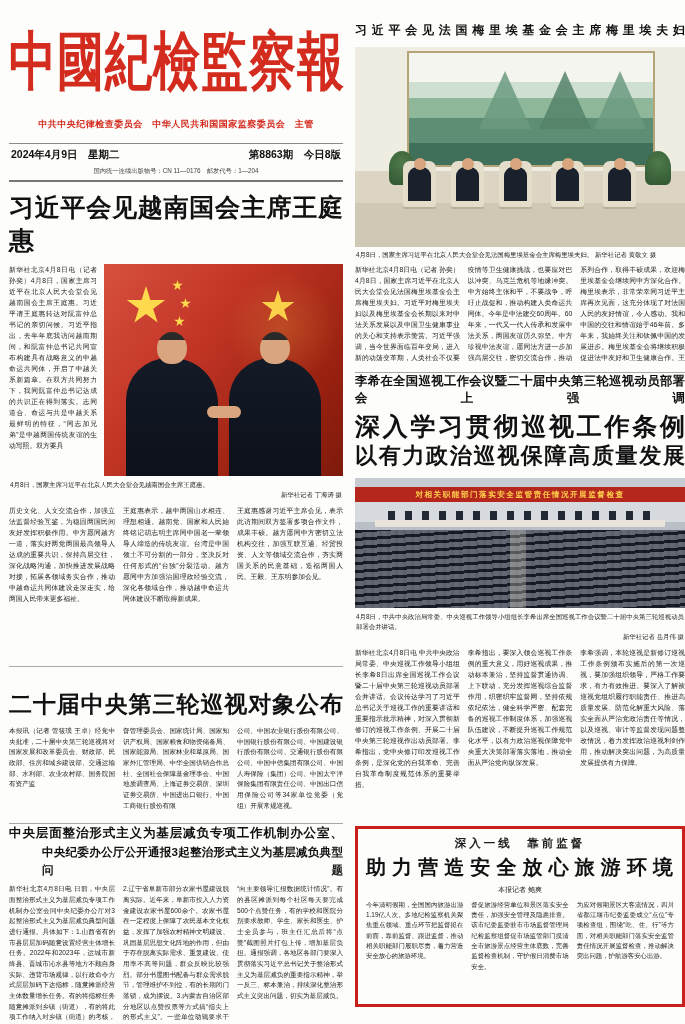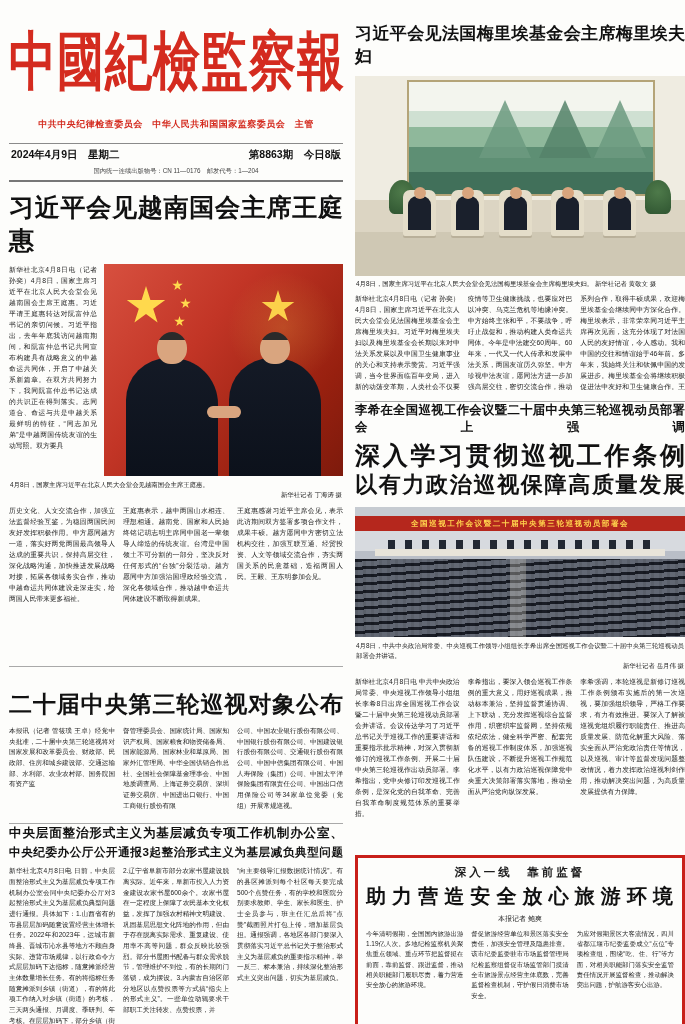--- a/index.html
+++ b/index.html
@@ -99,26 +99,26 @@
 
   
   .xs-section { margin-top:7px; padding-top:22px; }
   .xs-head { font-size:23px; margin-bottom:6px; }
   .xs-cols { height:90px; }
   .xs-cols .bodycol { font-size:6.6px; }
 
   
   .jf-section { margin-top:7px; }
   .jf-h1 { font-size:12.6px; line-height:1.55; }
-  .jf-h2 { font-size:11.6px; line-height:1.55; margin-bottom:5px; }
+  .jf-h2 { font-size:11.6px; line-height:1.55; margin-bottom:5px;margin-left:33px; }
   .jf-cols { height:162px; }
   .jf-cols .bodycol { font-size:6.6px; }
 
   
-  .fr-head { font-size:17px; margin:16px 0 8px; }
+  .fr-head { font-size:12px; margin:16px 0 8px; }
   .fr-photo { position:relative; height:200px; overflow:hidden;
     background: linear-gradient(#efece1 0 62%, #dcd5c3 62% 78%, #cfc8b4 78% 100%); }
   .fr-painting { position:absolute; left:52px; right:30px; top:4px; height:116px;
     border:2px solid #b4a478;
     background:
       linear-gradient(#f3f5ee 0 26%, #cfe0d2 26% 40%, #8fb89b 40% 58%, #5e8f74 58% 80%, #41705a 80% 100%);
   }
   .fr-peak { position:absolute; top:18px; width:0; height:0;
     border-left:26px solid transparent; border-right:26px solid transparent;
     border-bottom:58px solid #6c9a80; opacity:.85; }
@@ -271,21 +271,21 @@
           <div class="bodycol">疫情等卫生健康挑战，也要应对巴以冲突、乌克兰危机等地缘冲突。中方始终主张和平，不要战争，呼吁止战促和，推动构建人类命运共同体。今年是中法建交60周年。60年来，一代又一代人传承和发展中法关系，两国友谊历久弥坚。中方珍视中法友谊，愿同法方进一步加强高层交往，密切交流合作，推动中法关系迈上更高水平。长期以来，中法在卫生健康领域开展了一</div>
           <div class="bodycol">系列合作，取得丰硕成果，欢迎梅里埃基金会继续同中方深化合作。梅里埃表示，非常荣幸同习近平主席再次见面，这充分体现了对法国人民的友好情谊，令人感动。我和中国的交往和情谊始于46年前。多年来，我始终关注和钦佩中国的发展进步。梅里埃基金会将继续积极促进法中友好和卫生健康合作。王毅参加会见。</div>
         </div>
       </div>
 
       <div class="lx-section rule-top">
         <div class="h-black lx-kicker">李希在全国巡视工作会议暨二十届中央第三轮巡视动员部署会上强调</div>
         <div class="h-serif lx-h1">深入学习贯彻巡视工作条例</div>
         <div class="h-serif lx-h2">以有力政治巡视保障高质量发展</div>
         <div class="conf-photo">
-          <div class="conf-banner">全国巡视工作会议暨二十届中央第三轮巡视动员部署会</div>
+          <div class="conf-banner">对相关职能部门落实安全监管责任情况开展监督检查</div>
           <div class="conf-dais"></div>
           <div class="conf-table"></div>
           <div class="conf-crowd"></div>
           <div class="conf-aisle"></div>
         </div>
         <div class="caption lx-caption">
           <span>4月8日，中共中央政治局常委、中央巡视工作领导小组组长李希出席全国巡视工作会议暨二十届中央第三轮巡视动员部署会并讲话。</span>
           <span class="credit">新华社记者 岳月伟 摄</span>
         </div>
         <div class="bodycols lx-cols">

